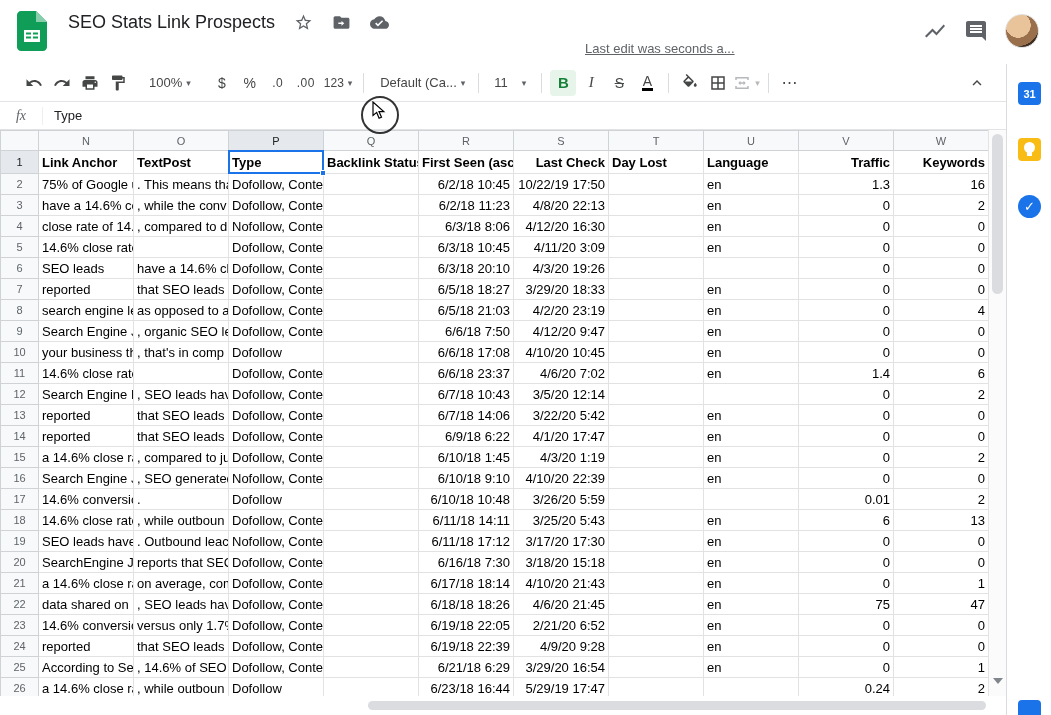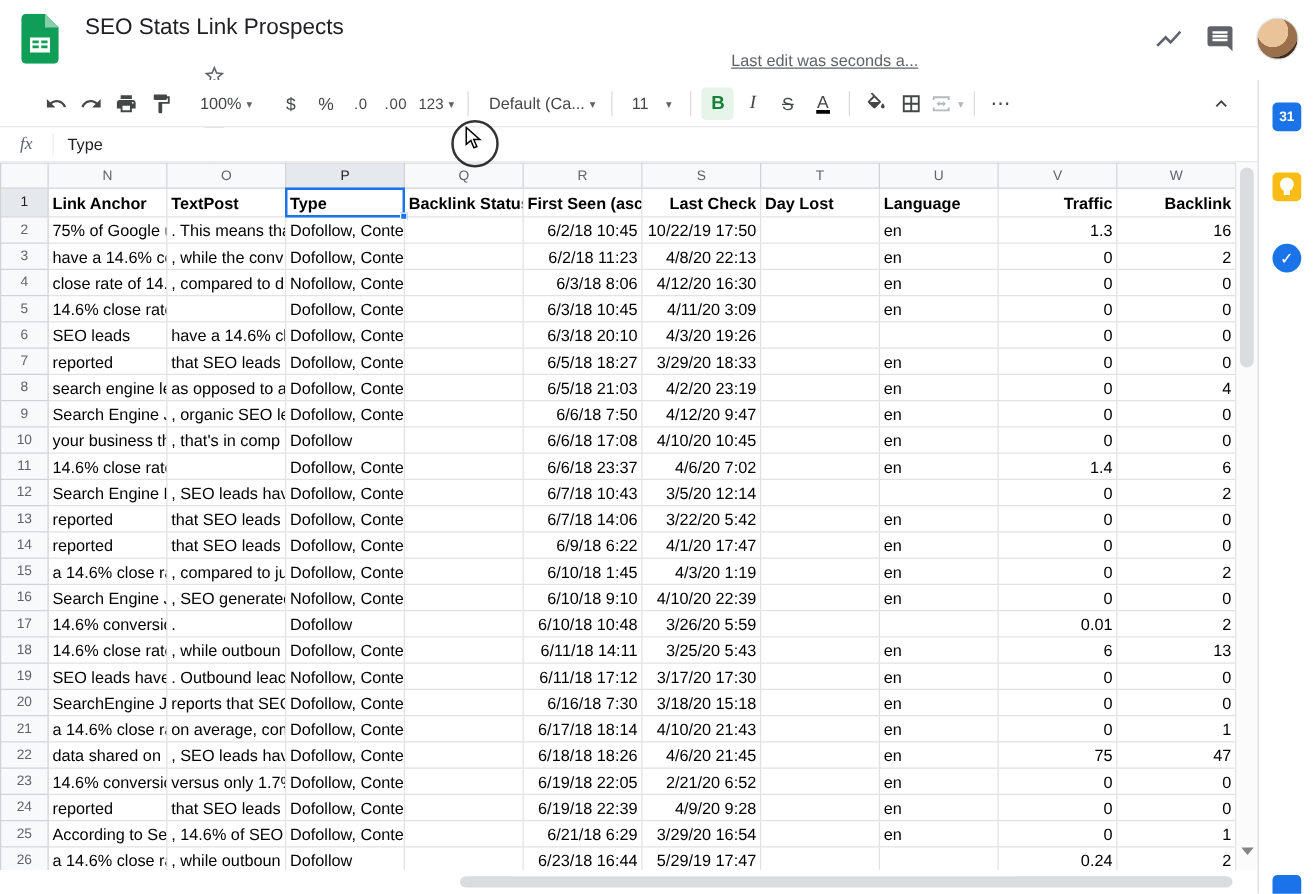--- a/index.html
+++ b/index.html
@@ -4,34 +4,34 @@
 <style>
   * { box-sizing:border-box; margin:0; padding:0; }
   html,body { width:1051px; height:715px; overflow:hidden; }
   body { font-family:"Liberation Sans","DejaVu Sans",sans-serif; background:#fff; position:relative; color:#202124; }
   svg { display:block; }
   .icon { display:inline-flex; align-items:center; justify-content:center; }
 
   
   .header { position:absolute; left:0; top:0; width:1051px; height:64px; background:#fff; }
   .logo { position:absolute; left:17px; top:11px; width:30px; height:41px; }
-  .title-row { position:absolute; left:68px; top:11px; height:22px; display:flex; align-items:center; gap:19px;flex-direction:column; }
+  .title-row { position:absolute; left:68px; top:11px; height:22px; display:flex; align-items:center; gap:19px; }
   .doc-title { font-size:18px; color:#202124; white-space:nowrap; }
   .title-icon svg { width:19px; height:19px; fill:#5F6368; }
   .menubar { position:absolute; left:59px; top:37px; display:flex; }
   .menu-item { font-size:14px; color:#202124; padding:3px 7px; border-radius:4px; }
   .last-edit { position:absolute; left:585px; top:41px; font-size:13px; color:#5F6368; text-decoration:underline; white-space:nowrap; }
   .header-right { position:absolute; right:12px; top:14px; display:flex; align-items:center; gap:17px; }
   .hicon svg { width:24px; height:24px; fill:#5F6368; }
   .share-btn { display:flex; align-items:center; gap:9px; height:36px; padding:0 18px 0 14px; background:#188038; border:none; border-radius:4px; color:#fff; font-size:14px; font-weight:500; }
   .share-btn svg { width:15px; height:15px; fill:#fff; }
   .avatar { width:34px; height:34px; border-radius:50%; background:radial-gradient(circle at 38% 32%, #e9c49a 0 42%, #9a6f4b 43% 70%, #3f2f23 71%); border:1px solid #e0e0e0; }
 
   
-  .toolbar { position:absolute; left:0; top:64px; width:1006px; height:38px; display:flex; align-items:center; padding-left:31px; border-bottom:1px solid #E1E3E6; background:#fff; }
+  .toolbar { position:absolute; left:0; top:64px; width:1006px; height:38px; display:flex; align-items:center; padding-left:20px; border-bottom:1px solid #E1E3E6; background:#fff; }
   .tbtn { min-width:26px; height:26px; border-radius:4px; display:flex; align-items:center; justify-content:center; color:#444746; font-size:14px; margin:0 1px; background:none; border:none; }
   .tbtn svg { width:18px; height:18px; fill:#444746; }
   .caret { font-size:9px; color:#5F6368; margin-left:4px; }
   .zoom-btn { margin-left:12px; padding:0 5px; font-size:13px; }
   .cur-btn { margin-left:12px; }
   .tsmall { font-size:12px; letter-spacing:0.5px; }
   .fmt123 { font-size:12px; padding:0 3px; }
   .tsep { width:1px; height:20px; background:#DADCE0; margin:0 7px; flex:none; }
   .font-btn { width:98px; justify-content:flex-end; padding:0 5px; font-size:13px; }
   .size-btn { width:46px; justify-content:space-between; padding:0 7px; font-size:13px; }
@@ -248,21 +248,21 @@
           <td class="rh sel">1</td>
           <td class="cell l">Link Anchor</td>
           <td class="cell l">TextPost</td>
           <td class="cell l">Type</td>
           <td class="cell l">Backlink Status</td>
           <td class="cell r">First Seen (asc)</td>
           <td class="cell r">Last Check</td>
           <td class="cell l">Day Lost</td>
           <td class="cell l">Language</td>
           <td class="cell r">Traffic</td>
-          <td class="cell r">Backlink</td>
+          <td class="cell r">Keywords</td>
         </tr>
         <tr class="dr">
           <td class="rh">2</td>
           <td class="cell l">75% of Google u</td>
           <td class="cell l">. This means tha</td>
           <td class="cell l">Dofollow, Content</td>
           <td class="cell l"></td>
           <td class="cell r">6/2/18 10:45</td>
           <td class="cell r">10/22/19 17:50</td>
           <td class="cell l"></td>

